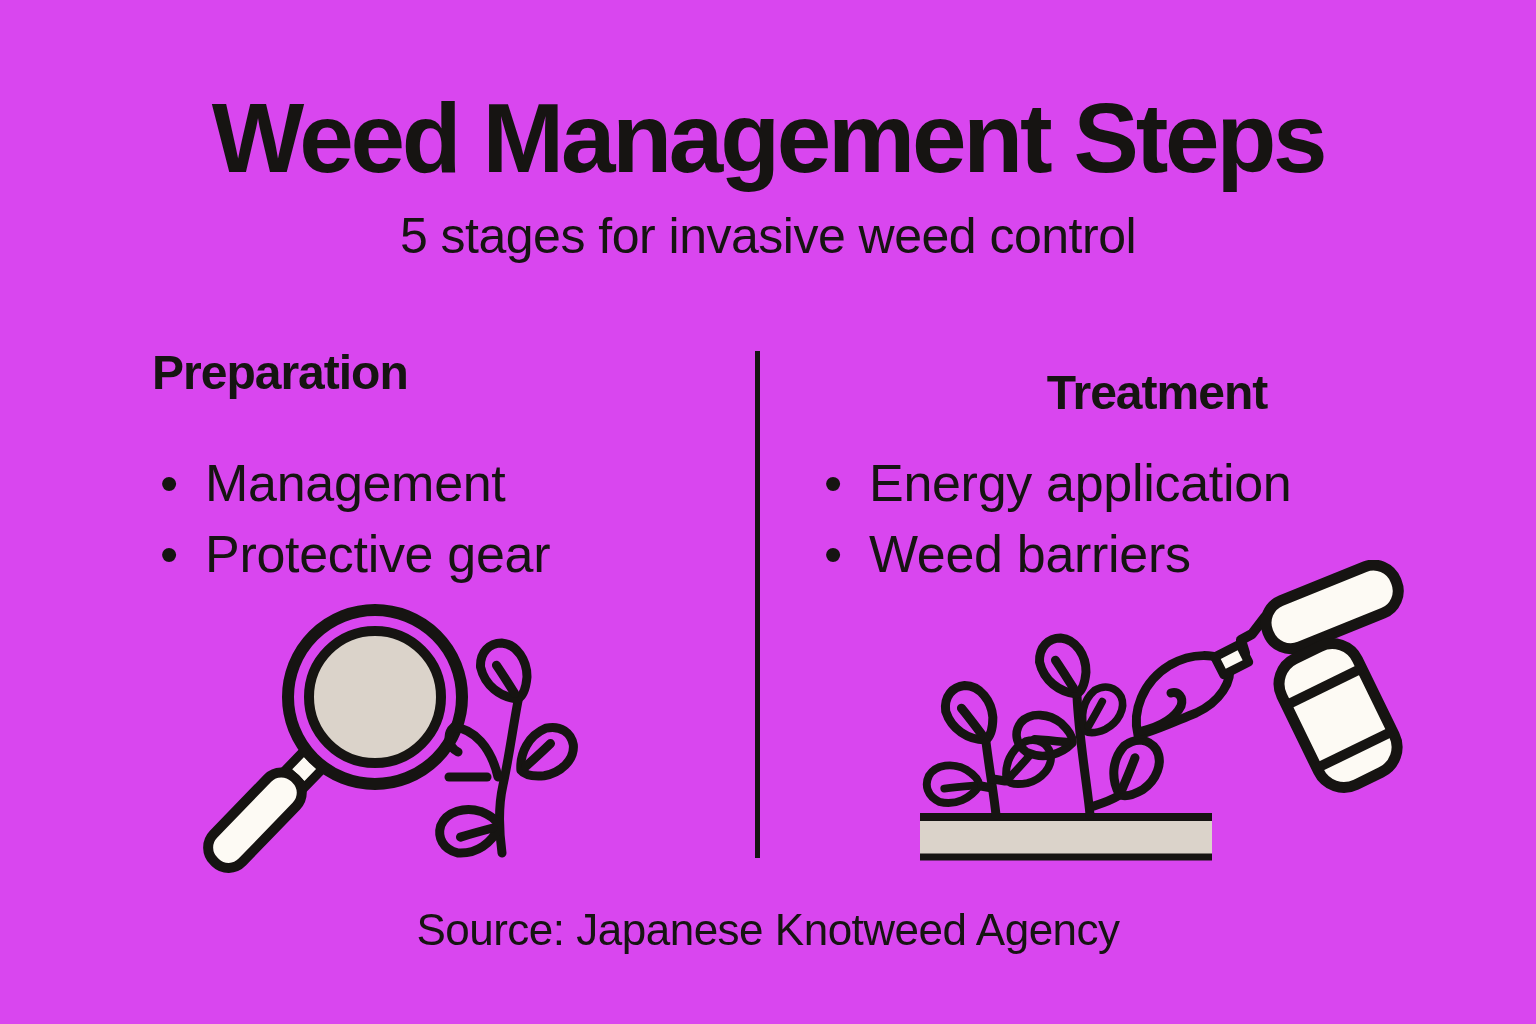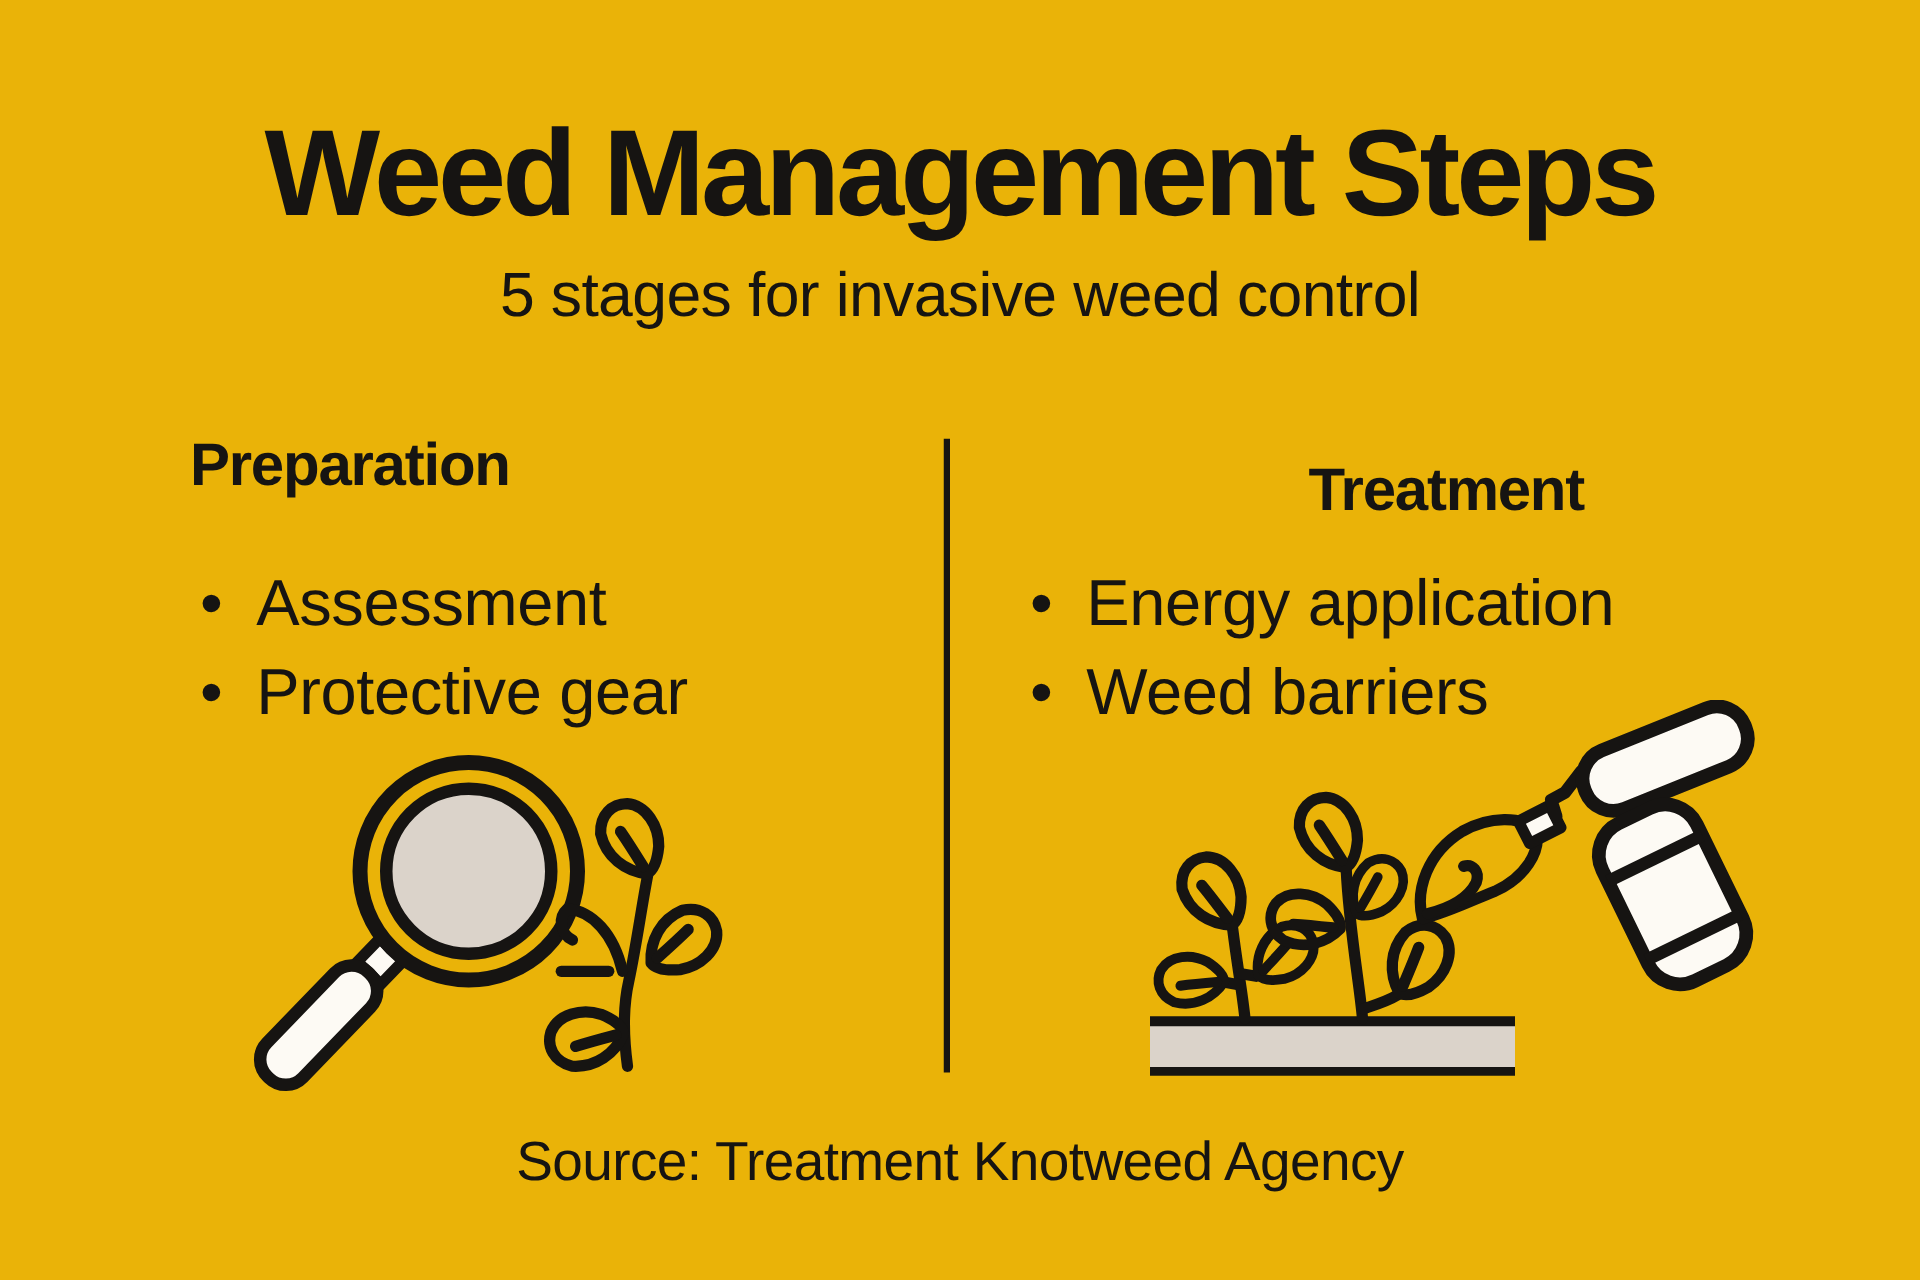--- a/index.html
+++ b/index.html
@@ -1,18 +1,18 @@
 <!DOCTYPE html>
 <html><head>
 <meta charset="utf-8">
 <style>
   html,body { margin:0; padding:0; background:#e8e6e1; }
   .canvas {
     position:relative; width:1536px; height:1024px; margin:0 auto;
-    background:#eab308; color:#161412; overflow:hidden;
+    background:#d946ef; color:#161412; overflow:hidden;
     font-family:"Liberation Sans", sans-serif;
   }
   .abs { position:absolute; }
   .title {
     top:89px; left:0; width:1536px; text-align:center;
     font-size:98px; font-weight:700; letter-spacing:-3.2px; line-height:1;
     white-space:nowrap;
   }
   .subtitle {
     top:211px; left:0; width:1536px; text-align:center;
@@ -59,21 +59,21 @@
         <path d="M8,-2 C18,-6 28,-10 39,-15"></path>
       </g>
     </defs>
   </svg>
 
   <div class="abs title">Weed Management Steps</div>
   <div class="abs subtitle">5 stages for invasive weed control</div>
 
   <div class="abs heading heading-left">Preparation</div>
   <ul class="abs bullets bullets-left">
-    <li>Assessment</li>
+    <li>Management</li>
     <li>Protective gear</li>
   </ul>
 
   <div class="abs divider"></div>
 
   <div class="abs heading heading-right">Treatment</div>
   <ul class="abs bullets bullets-right">
     <li>Energy application</li>
     <li>Weed barriers</li>
   </ul>
@@ -132,14 +132,14 @@
         <rect x="-2" y="-25" width="138" height="50" rx="24" fill="#FDFAF4" stroke="#161412" stroke-width="11" stroke-linejoin="round"></rect>
       </g>
       <g transform="translate(420,98) rotate(64)">
         <rect x="-6" y="-42" width="140" height="84" rx="28" fill="#FDFAF4" stroke="#161412" stroke-width="11" stroke-linejoin="round"></rect>
         <line x1="32" y1="-42" x2="32" y2="42" stroke="#161412" stroke-width="10"></line>
         <line x1="102" y1="-42" x2="102" y2="42" stroke="#161412" stroke-width="10"></line>
       </g>
     </g>
   </svg>
 
-  <div class="abs source">Source: Treatment Knotweed Agency</div>
+  <div class="abs source">Source: Japanese Knotweed Agency</div>
 </div>
 
 </body></html>

